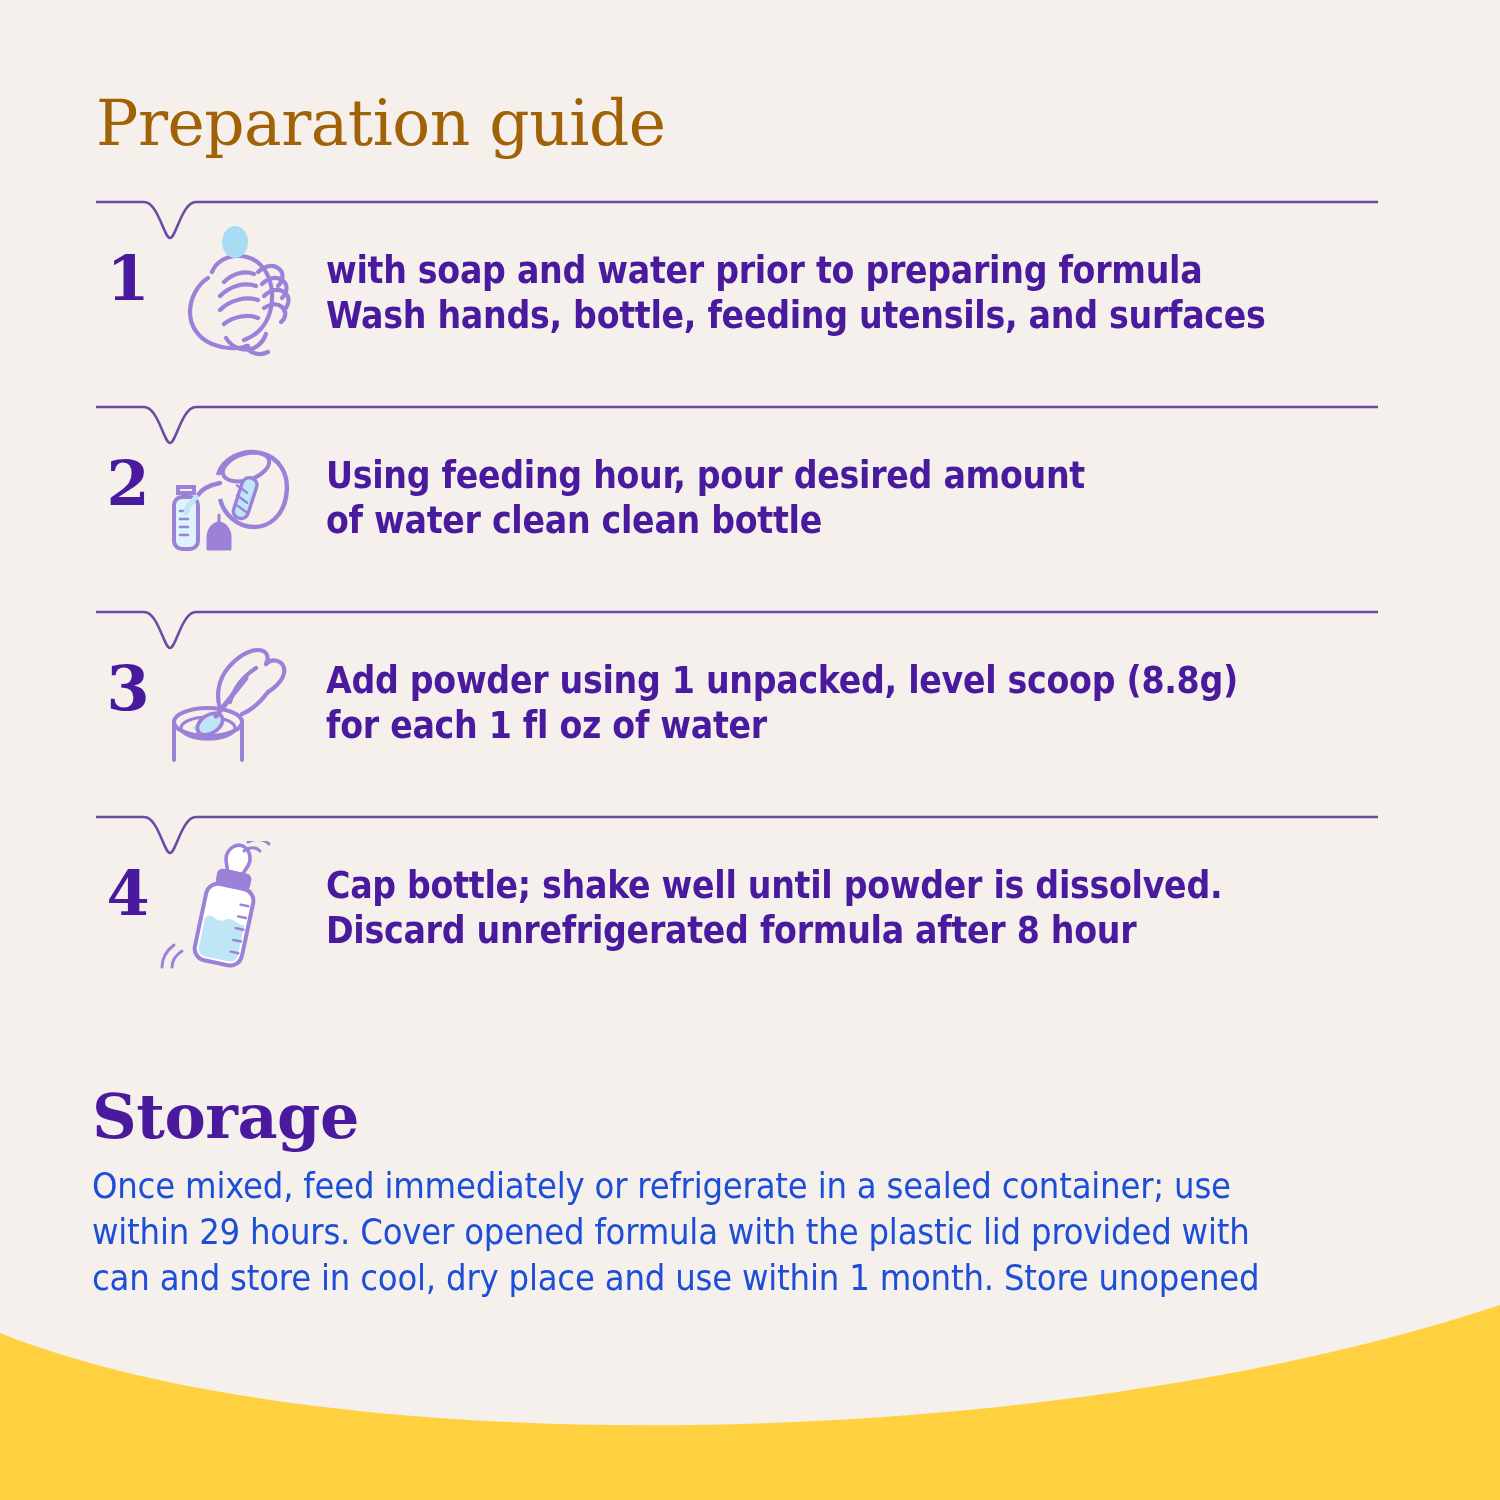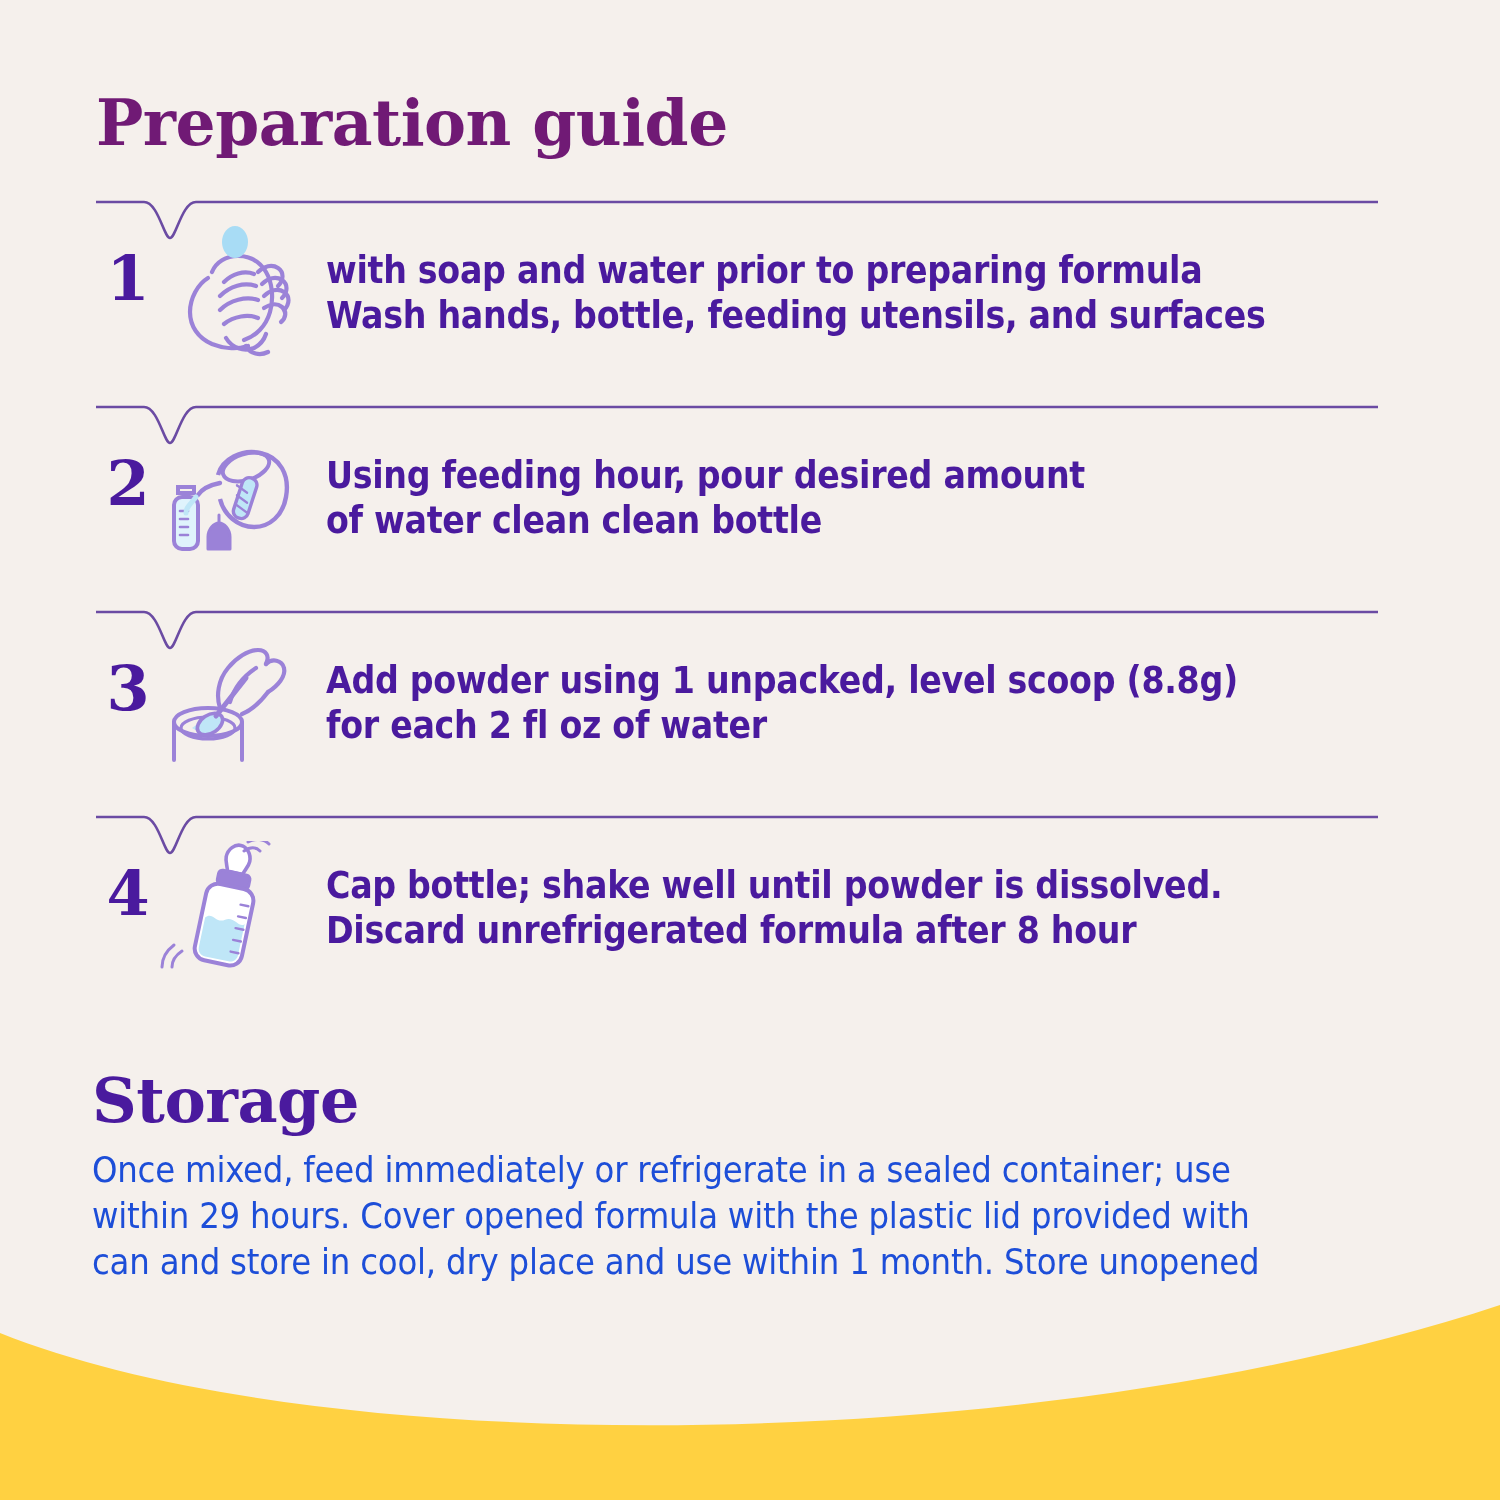--- a/index.html
+++ b/index.html
@@ -41,24 +41,24 @@
     top: 0;
     width: 1500px;
     z-index: 2;
   }
 
   .prep-title {
     position: absolute;
     left: 96px;
     top: 92px;
     font-family: "DejaVu Serif", "Liberation Serif", serif;
-    font-weight: bold;
+    font-weight: normal;
     font-size: 63px;
     letter-spacing: -0.5px;
-    color: #701a75;
+    color: #a16207;
     line-height: 1;
     white-space: nowrap;
   }
 
   
   .steps {
     position: absolute;
     left: 0;
     top: 196px;
     width: 1500px;
@@ -122,21 +122,21 @@
     width: 1300px;
   }
 
   .storage-title {
     font-family: "DejaVu Serif", "Liberation Serif", serif;
     font-weight: bold;
     font-size: 62px;
     color: #4A1A9E;
     line-height: 1.05;
     letter-spacing: -0.5px;
-    margin: 0 0 14px 0;
+    margin: 16px 0 14px 0;
   }
 
   .storage-body {
     font-family: "DejaVu Sans Condensed", "Liberation Sans Narrow", "Liberation Sans", sans-serif;
     font-size: 36px;
     font-weight: 400;
     line-height: 1.28;
     color: #1d4ed8;
     letter-spacing: -0.2px;
     font-stretch: condensed;
@@ -250,21 +250,21 @@
             <g fill="none" stroke="#9B82D8" stroke-width="4.2" stroke-linecap="round" stroke-linejoin="round">
               <path d="M60,72 C56,60 58,44 68,32 C76,22 88,14 98,14 C106,14 110,20 106,28"></path>
               <path d="M106,28 C112,22 122,24 124,32 C126,40 118,50 108,56"></path>
               <path d="M70,66 C74,52 84,40 96,32"></path>
               <path d="M108,56 C102,64 92,74 82,78"></path>
             </g>
           </svg>
         </div>
         <div class="step-text">
           <span class="ln">Add powder using 1 unpacked, level scoop (8.8g)</span>
-          <span class="ln">for each 2 fl oz of water</span>
+          <span class="ln">for each 1 fl oz of water</span>
         </div>
       </div>
 
       <div class="step-row">
         <svg class="divider" viewBox="0 0 1282 48" preserveAspectRatio="none" aria-hidden="true">
           <path d="M0,6 L48,6 C62,6 68,42 74,42 C80,42 86,6 100,6 L1282,6" fill="none" stroke="#6B4BA3" stroke-width="2.6" vector-effect="non-scaling-stroke"></path>
         </svg>
         <div class="step-num">4</div>
         <div class="step-icon">
           <svg viewBox="0 0 145 140" aria-hidden="true">

